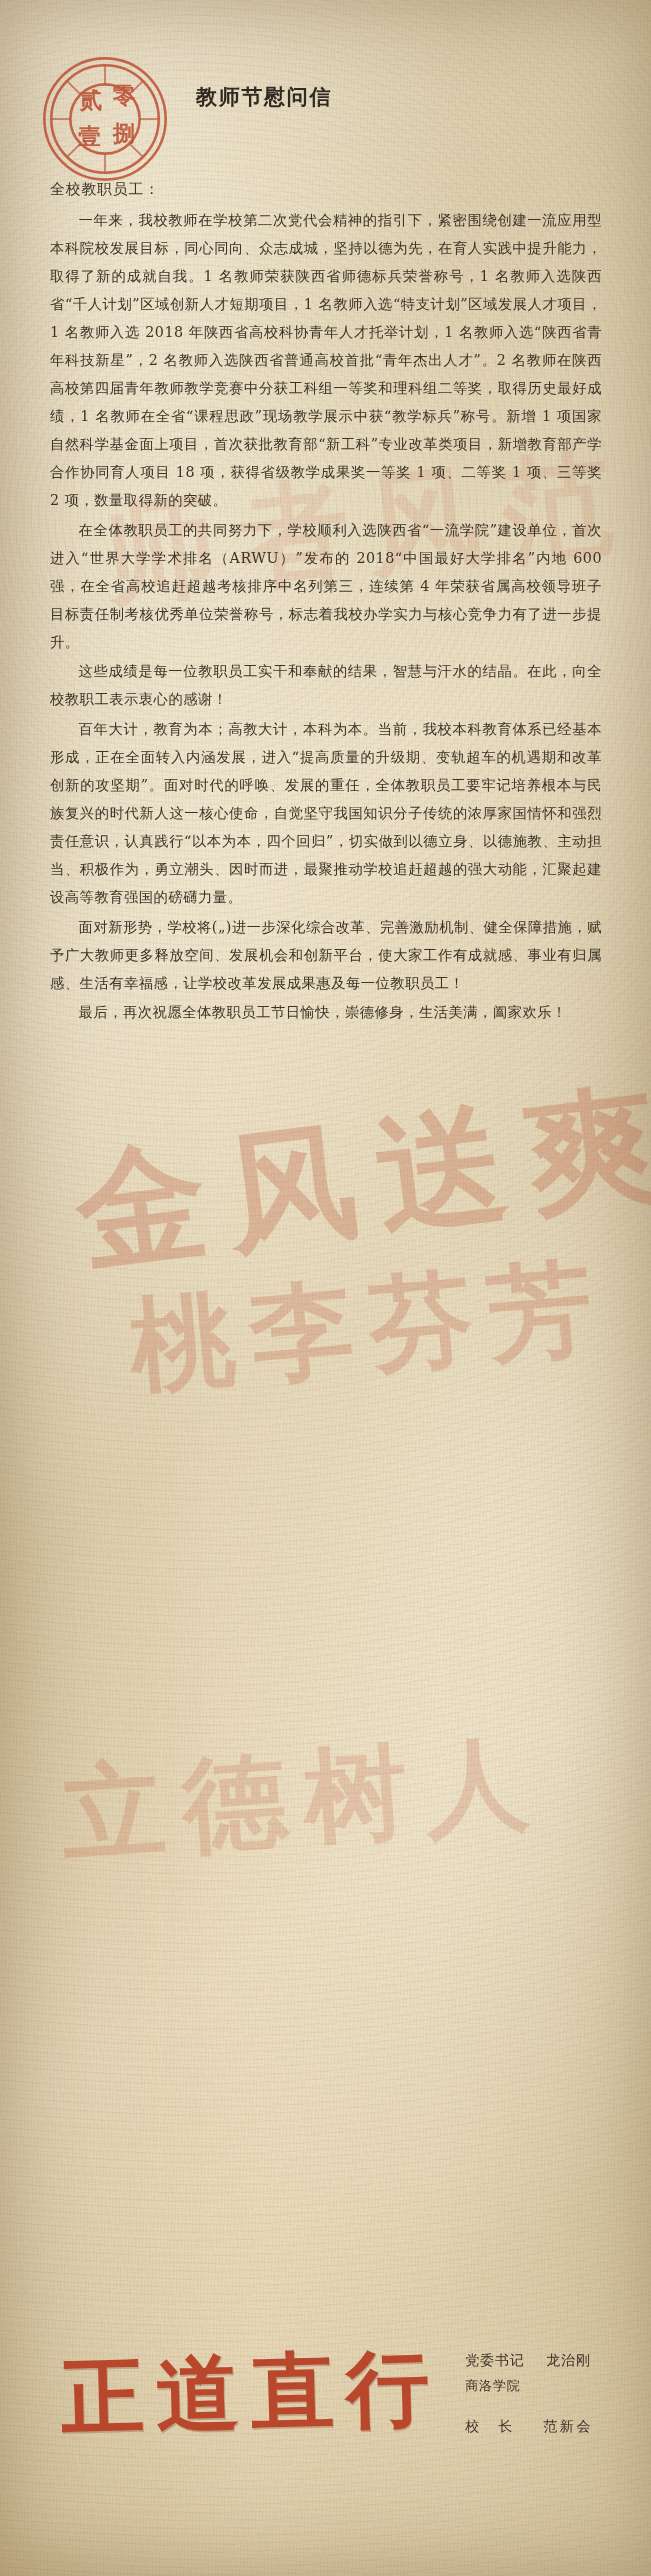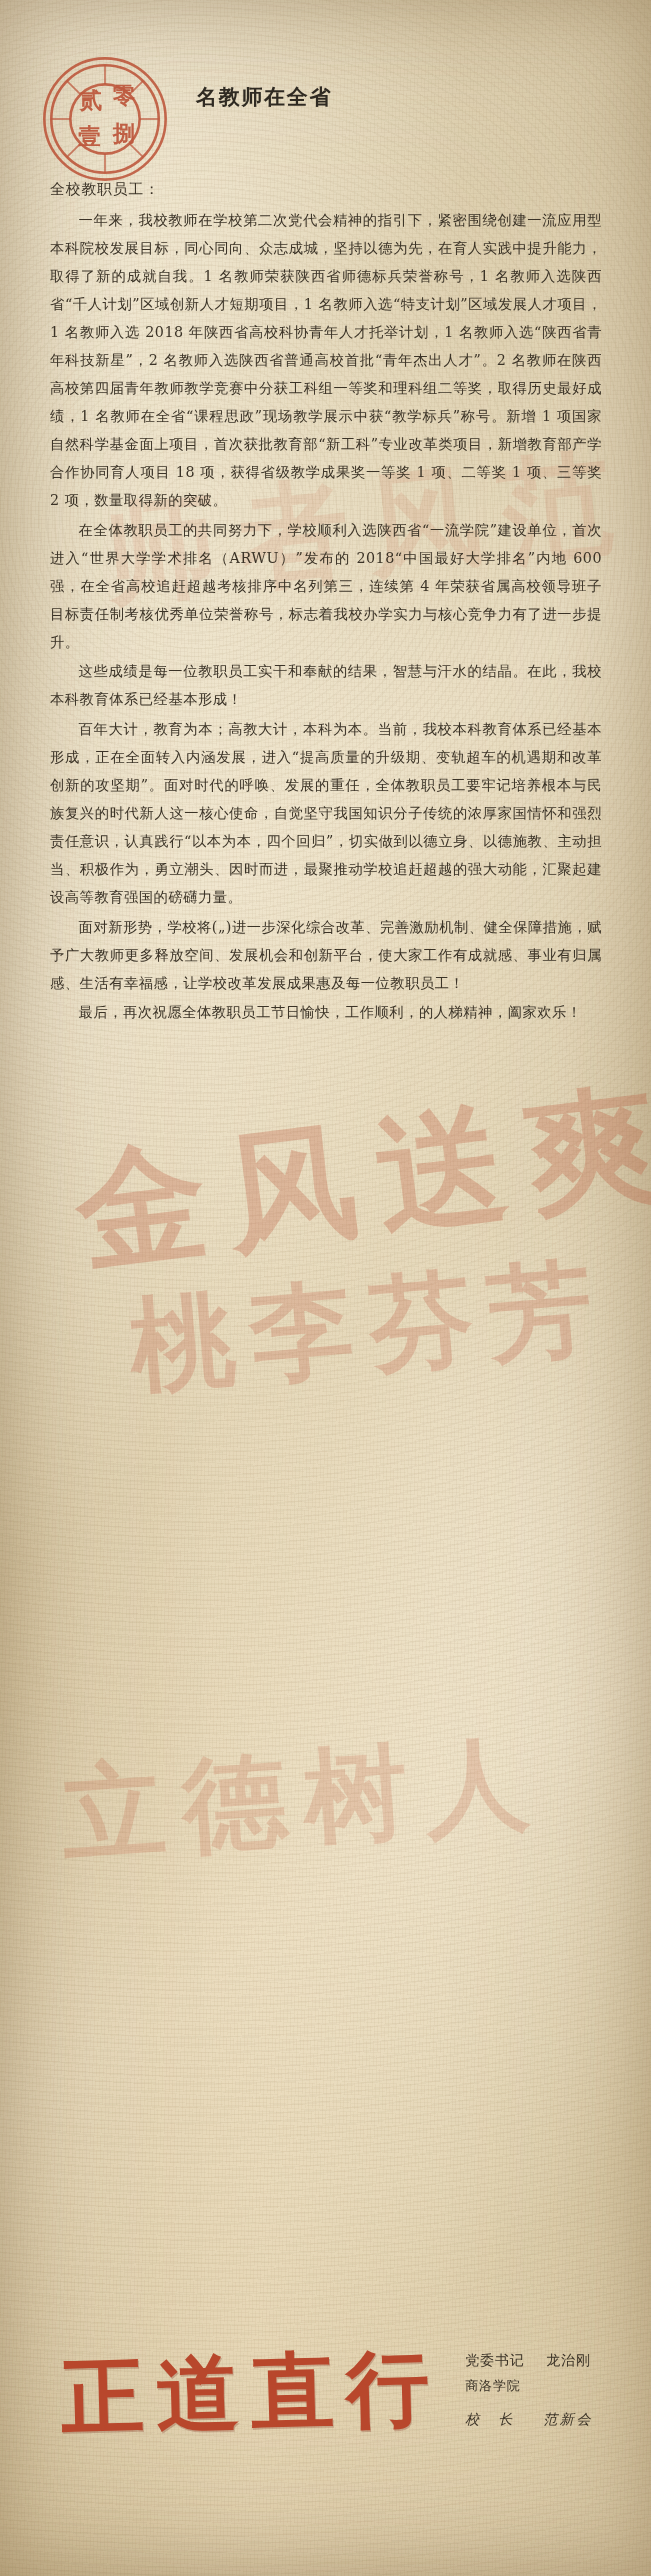--- a/index.html
+++ b/index.html
@@ -152,21 +152,21 @@
     position: absolute;
     right: 59px;
     top: 2347px;
     z-index: 7;
     text-align: left;
     font-family: "DejaVu Serif", "Liberation Serif", serif;
     color: #3b3327;
   }
   .sign div { line-height: 26px; font-size: 14px; letter-spacing: 0.9px; }
   .sign .org { font-size: 13px; }
-  .sign .principal { margin-top: 7px; letter-spacing: 2.6px; font-style: italic; }
+  .sign .principal { margin-top: 14px; letter-spacing: 2.6px; }
 
   .spacer { height: 35px; }
 </style>
 </head>
 <body>
 
 <div class="page">
 
   <div class="wm wm-faint">师者风范</div>
   <div class="wm wm-1">金风送爽</div>
@@ -192,31 +192,31 @@
       </g>
       <text x="46" y="62" font-family="DejaVu Serif, serif" font-size="26" font-weight="bold" fill="#b8472c" opacity="0.95">贰</text>
       <text x="84" y="56" font-family="DejaVu Serif, serif" font-size="26" font-weight="bold" fill="#b8472c" opacity="0.95">零</text>
       <text x="44" y="104" font-family="DejaVu Serif, serif" font-size="26" font-weight="bold" fill="#b8472c" opacity="0.95">壹</text>
       <text x="84" y="100" font-family="DejaVu Serif, serif" font-size="26" font-weight="bold" fill="#b8472c" opacity="0.95">捌</text>
     </svg>
   </div>
 
   <div class="content">
     <div class="title-row">
-      <div class="doc-title">名教师在全省</div>
+      <div class="doc-title">教师节慰问信</div>
     </div>
 
     <div class="salutation">全校教职员工：</div>
 
     <p class="para">一年来，我校教师在学校第二次党代会精神的指引下，紧密围绕创建一流应用型本科院校发展目标，同心同向、众志成城，坚持以德为先，在育人实践中提升能力，取得了新的成就自我。1 名教师荣获陕西省师德标兵荣誉称号，1 名教师入选陕西省“千人计划”区域创新人才短期项目，1 名教师入选“特支计划”区域发展人才项目，1 名教师入选 2018 年陕西省高校科协青年人才托举计划，1 名教师入选“陕西省青年科技新星”，2 名教师入选陕西省普通高校首批“青年杰出人才”。2 名教师在陕西高校第四届青年教师教学竞赛中分获工科组一等奖和理科组二等奖，取得历史最好成绩，1 名教师在全省“课程思政”现场教学展示中获“教学标兵”称号。新增 1 项国家自然科学基金面上项目，首次获批教育部“新工科”专业改革类项目，新增教育部产学合作协同育人项目 18 项，获得省级教学成果奖一等奖 1 项、二等奖 1 项、三等奖 2 项，数量取得新的突破。</p>
     <p class="para">在全体教职员工的共同努力下，学校顺利入选陕西省“一流学院”建设单位，首次进入“世界大学学术排名（ARWU）”发布的 2018“中国最好大学排名”内地 600 强，在全省高校追赶超越考核排序中名列第三，连续第 4 年荣获省属高校领导班子目标责任制考核优秀单位荣誉称号，标志着我校办学实力与核心竞争力有了进一步提升。</p>
-    <p class="para">这些成绩是每一位教职员工实干和奉献的结果，智慧与汗水的结晶。在此，我校本科教育体系已经基本形成！</p>
+    <p class="para">这些成绩是每一位教职员工实干和奉献的结果，智慧与汗水的结晶。在此，向全校教职工表示衷心的感谢！</p>
     <p class="para">百年大计，教育为本；高教大计，本科为本。当前，我校本科教育体系已经基本形成，正在全面转入内涵发展，进入“提高质量的升级期、变轨超车的机遇期和改革创新的攻坚期”。面对时代的呼唤、发展的重任，全体教职员工要牢记培养根本与民族复兴的时代新人这一核心使命，自觉坚守我国知识分子传统的浓厚家国情怀和强烈责任意识，认真践行“以本为本，四个回归”，切实做到以德立身、以德施教、主动担当、积极作为，勇立潮头、因时而进，最聚推动学校追赶超越的强大动能，汇聚起建设高等教育强国的磅礴力量。</p>
     <p class="para">面对新形势，学校将(„)进一步深化综合改革、完善激励机制、健全保障措施，赋予广大教师更多释放空间、发展机会和创新平台，使大家工作有成就感、事业有归属感、生活有幸福感，让学校改革发展成果惠及每一位教职员工！</p>
-    <p class="para">最后，再次祝愿全体教职员工节日愉快，工作顺利，的人梯精神，阖家欢乐！</p>
+    <p class="para">最后，再次祝愿全体教职员工节日愉快，崇德修身，生活美满，阖家欢乐！</p>
 
     <div class="spacer"></div>
   </div>
 
   <div class="big-cal">正道直行</div>
 
   <div class="sign">
     <div>
       <span>党委书记</span>
       <span>&nbsp;&nbsp;</span>

